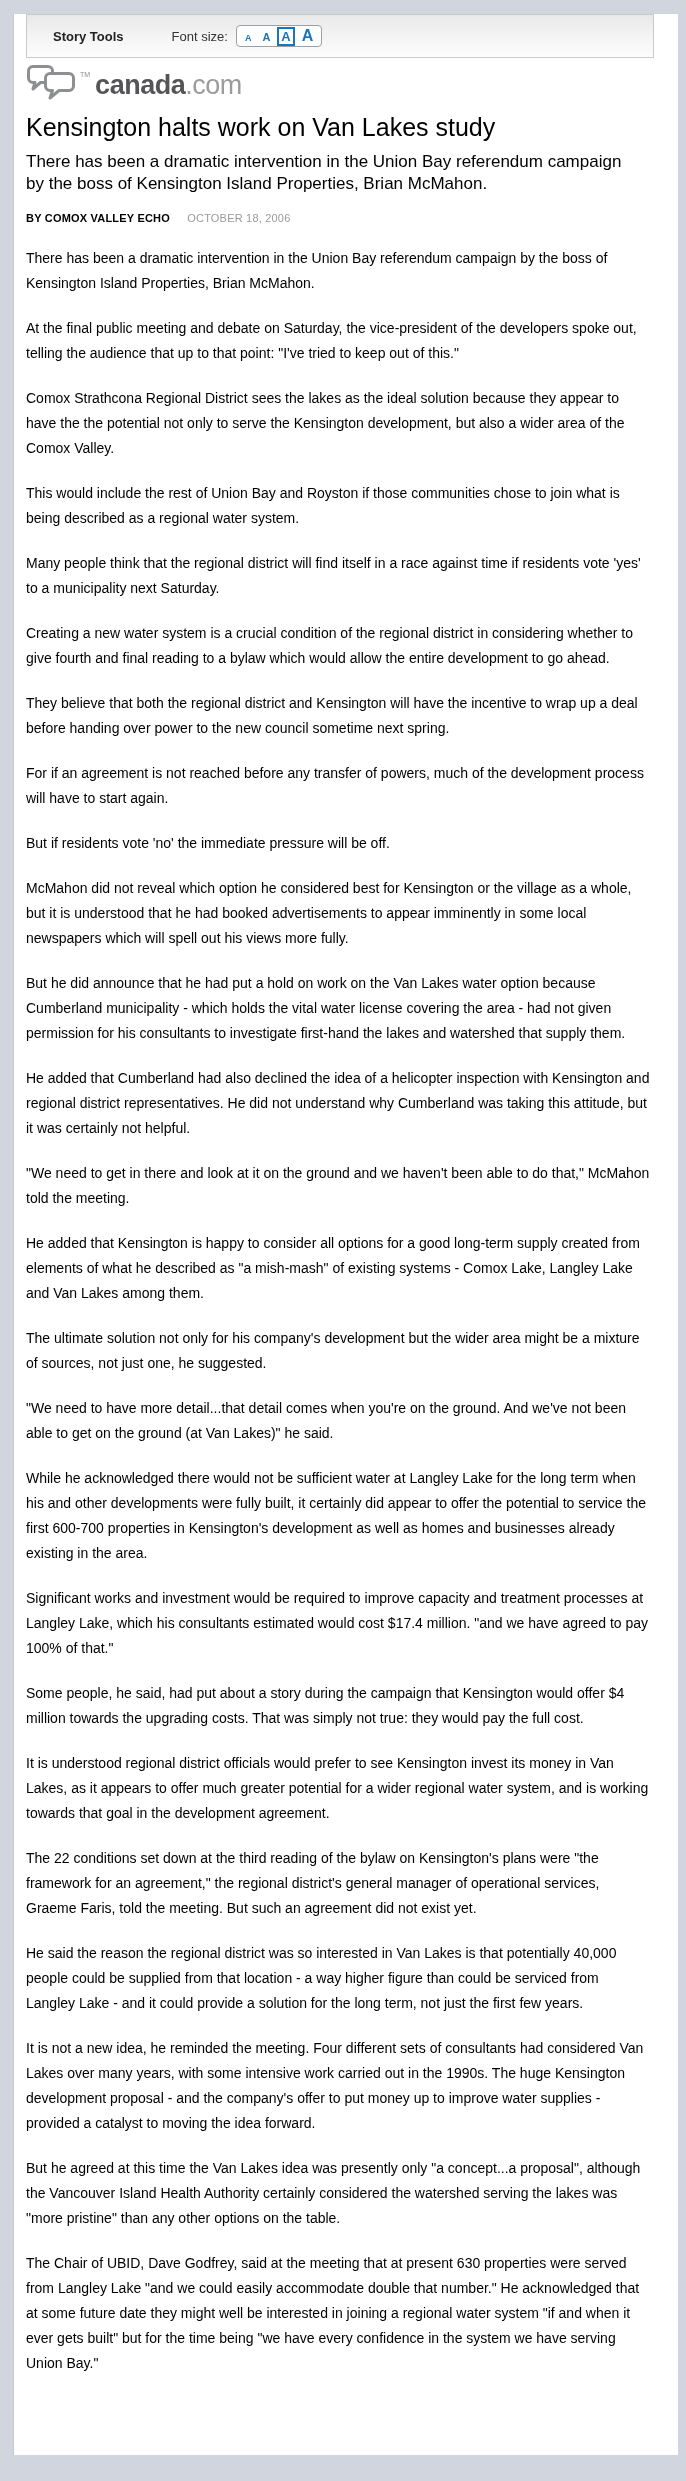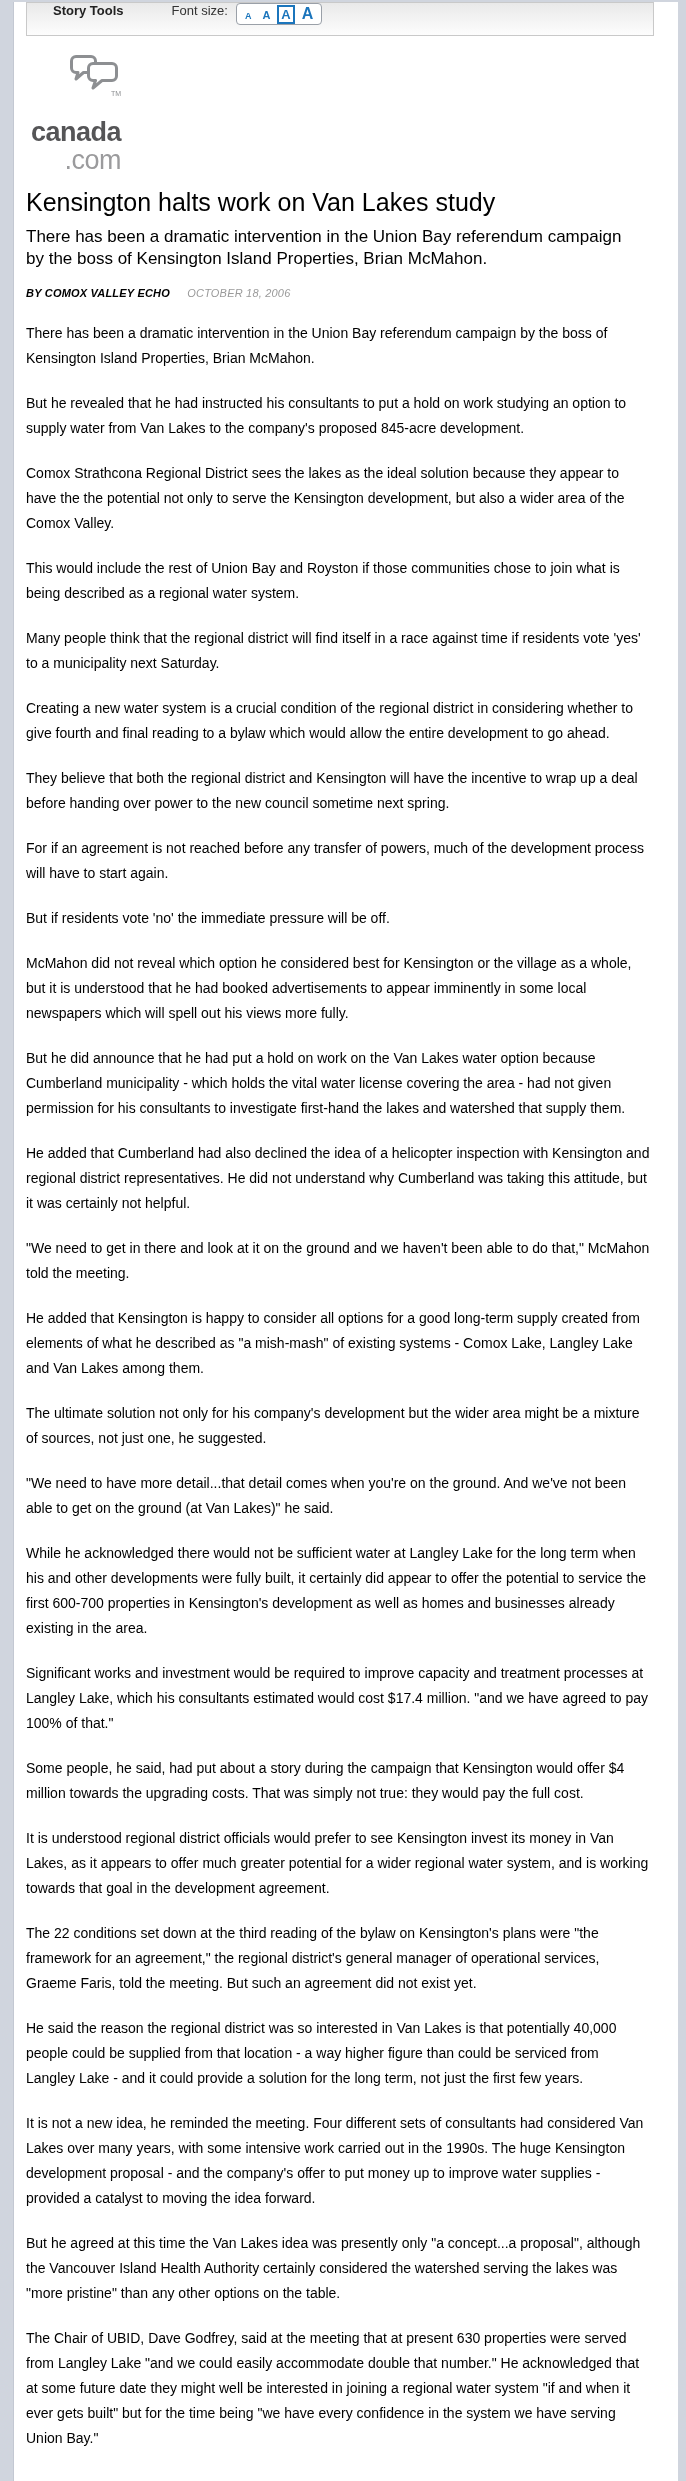--- a/index.html
+++ b/index.html
@@ -14,28 +14,28 @@
     background:#ffffff;
     min-height:2441px;
     padding:0 0 30px 12px;
     box-sizing:border-box;
     border-left:1px solid #c3c8d2;
   }
   body::after { content:""; display:block; height:10px; }
 
   
   .toolbar {
-    margin-top:2px;
+    margin-top:14px;
     width:628px;
-    height:34px;
+    height:44px;
     background:linear-gradient(#e9e9e9, #fdfdfd);
     border:1px solid #c9c9c9;
     box-sizing:border-box;
     display:flex;
-    align-items:flex-start;
+    align-items:center;
   }
   .tool-title {
     font-size:13px;
     font-weight:bold;
     color:#222;
     margin-left:26px;
   }
   .fs-label {
     font-size:13px;
     color:#333;
@@ -65,26 +65,25 @@
   .fs2 { font-size:11px; }
   .fs3 { font-size:13px; }
   .fs4 { font-size:16px; }
   .fs.selected {
     outline:2px solid #1b75bc;
     outline-offset:1px;
   }
 
   
   .logo {
-    margin-top:18px;
+    margin-top:6px;
     display:flex;
     align-items:flex-end;
     cursor:pointer;
     width:max-content;
-    flex-direction:column;
   }
   .logo svg { display:block; }
   .logo .tm {
     font-size:7px;
     color:#8d8f92;
     margin-left:2px;
     margin-bottom:22px;
   }
   .logo .brand {
     font-size:27px;
@@ -117,21 +116,20 @@
     font-weight:normal;
     color:#000;
     margin:9px 0 0 0;
     line-height:22px;
     max-width:600px;
   }
   .byline {
     margin-top:17px;
     font-size:11px;
     letter-spacing:0.2px;
-    font-style:italic;
   }
   .byline .by { font-weight:bold; color:#000; }
   .byline .date { color:#9a9a9a; margin-left:14px; }
 
   .body-copy { margin-top:22px; }
   .body-copy p.para {
     font-size:14px;
     line-height:25px;
     color:#000;
     margin:0 0 20px 0;
@@ -169,21 +167,21 @@
     <h1 class="headline">Kensington halts work on Van Lakes study</h1>
     <h2 class="subheadline">There has been a dramatic intervention in the Union Bay referendum campaign by the boss of Kensington Island Properties, Brian McMahon.</h2>
 
     <div class="byline">
       <span class="by">BY COMOX VALLEY ECHO</span>
       <span class="date">OCTOBER 18, 2006</span>
     </div>
 
     <div class="body-copy">
         <p class="para">There has been a dramatic intervention in the Union Bay referendum campaign by the boss of Kensington Island Properties, Brian McMahon.</p>
-        <p class="para">But he revealed that he had instructed his consultants to put a hold on work studying an option to supply water from Van Lakes to the company's proposed 845-acre development.</p>
+        <p class="para">At the final public meeting and debate on Saturday, the vice-president of the developers spoke out, telling the audience that up to that point: "I've tried to keep out of this."</p>
         <p class="para">Comox Strathcona Regional District sees the lakes as the ideal solution because they appear to have the the potential not only to serve the Kensington development, but also a wider area of the Comox Valley.</p>
         <p class="para">This would include the rest of Union Bay and Royston if those communities chose to join what is being described as a regional water system.</p>
         <p class="para">Many people think that the regional district will find itself in a race against time if residents vote 'yes' to a municipality next Saturday.</p>
         <p class="para">Creating a new water system is a crucial condition of the regional district in considering whether to give fourth and final reading to a bylaw which would allow the entire development to go ahead.</p>
         <p class="para">They believe that both the regional district and Kensington will have the incentive to wrap up a deal before handing over power to the new council sometime next spring.</p>
         <p class="para">For if an agreement is not reached before any transfer of powers, much of the development process will have to start again.</p>
         <p class="para">But if residents vote 'no' the immediate pressure will be off.</p>
         <p class="para">McMahon did not reveal which option he considered best for Kensington or the village as a whole, but it is understood that he had booked advertisements to appear imminently in some local newspapers which will spell out his views more fully.</p>
         <p class="para">But he did announce that he had put a hold on work on the Van Lakes water option because Cumberland municipality - which holds the vital water license covering the area - had not given permission for his consultants to investigate first-hand the lakes and watershed that supply them.</p>
         <p class="para">He added that Cumberland had also declined the idea of a helicopter inspection with Kensington and regional district representatives. He did not understand why Cumberland was taking this attitude, but it was certainly not helpful.</p>

